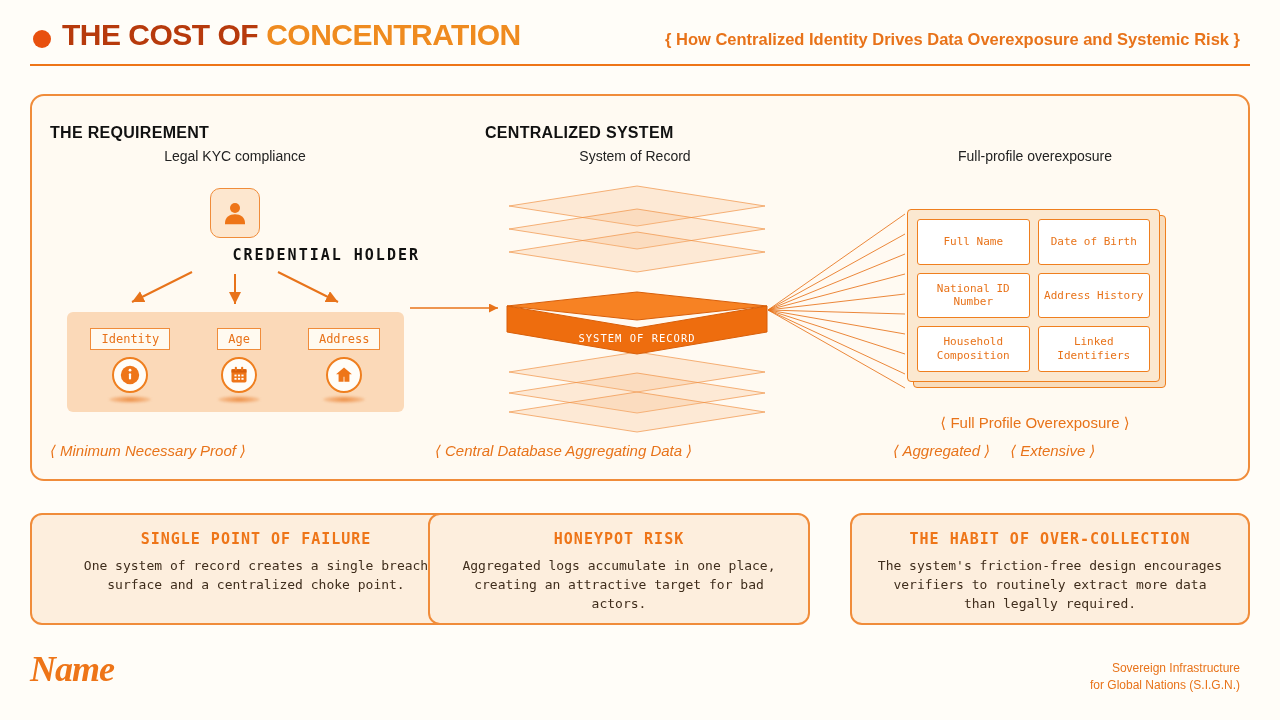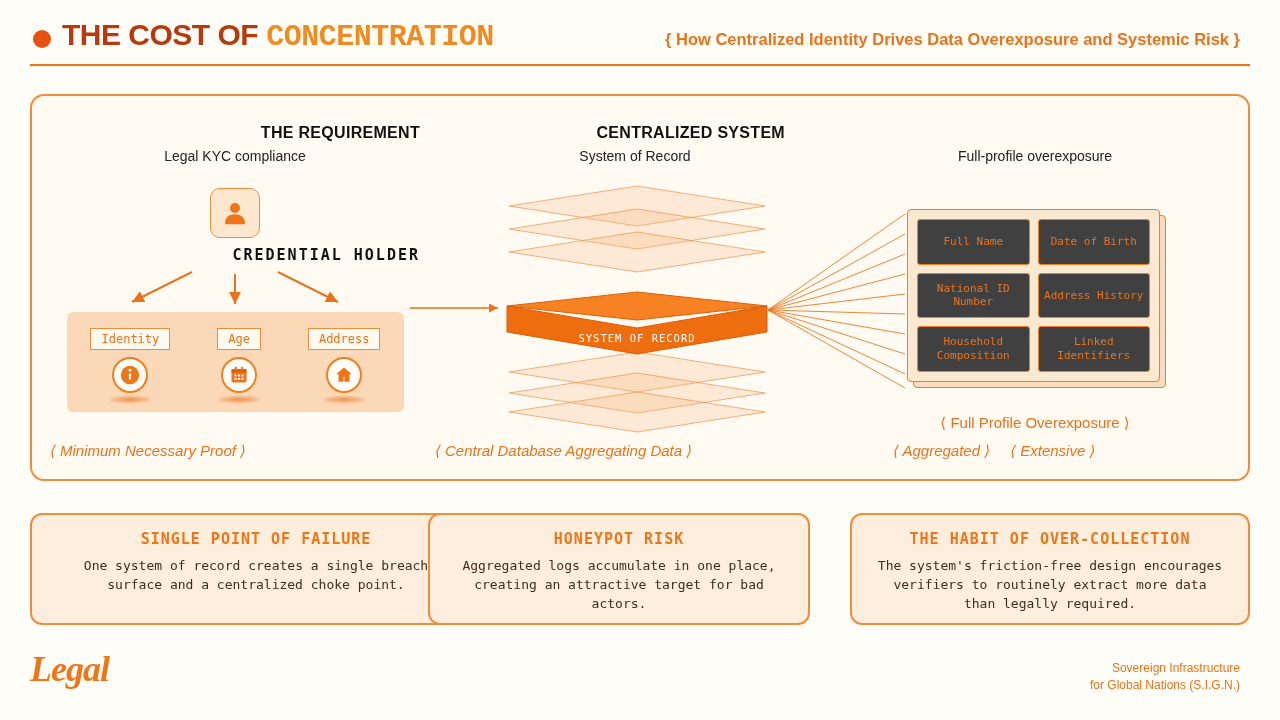--- a/index.html
+++ b/index.html
@@ -10,30 +10,30 @@
     position:relative;
     overflow:hidden;
     color:#1a1a1a;
   }
   .abs { position:absolute; }
 
   
   .brand-dot { left:33px; top:30px; width:18px; height:18px; border-radius:50%; background:#e8500e; }
   .page-title { left:62px; top:18px; font-size:30px; font-weight:bold; letter-spacing:-0.5px; white-space:nowrap; }
   .page-title .t1 { color:#b73a0c; margin-right:8px; }
-  .page-title .t2 { color:#ef8b1f;font-family:Liberation Mono, monospace; }
+  .page-title .t2 { color:#ef8b1f; }
   .page-subtitle { right:40px; top:30px; font-size:16.5px; font-weight:bold; color:#e8731a; white-space:nowrap; }
   .header-divider { left:30px; top:64px; width:1220px; height:2px; background:#ee7518; }
 
   
   .panel { left:30px; top:94px; width:1220px; height:387px;
     border:2px solid #f08c3a; border-radius:14px; background:#fffaf2; }
   .panel svg.overlay { position:absolute; left:0; top:0; width:100%; height:100%; pointer-events:none; }
 
-  .col-head { position:absolute; top:28px; font-size:16px; font-weight:bold; text-align:right; letter-spacing:0.3px; color:#111; }
+  .col-head { position:absolute; top:28px; font-size:16px; font-weight:bold; text-align:left; letter-spacing:0.3px; color:#111; }
   .col-sub  { position:absolute; top:52px; font-size:14px; text-align:center; color:#222; }
   .c1 { left:18px;  width:370px; }
   .c2 { left:453px; width:300px; }
   .c3 { left:853px; width:300px; }
 
   .person-box { left:178px; top:92px; width:50px; height:50px; border:1.5px solid #f08c3a;
     border-radius:10px; background:#fde7cf; display:flex; align-items:center; justify-content:center; }
   .cred-label { left:18px; top:150px; width:370px; text-align:right;
     font-family:"DejaVu Sans Mono", monospace; font-weight:bold; font-size:15px; letter-spacing:2px; color:#111; }
 
@@ -54,21 +54,21 @@
   .cap3 { left:853px; width:300px; }
   .caption-top { position:absolute; top:318px; left:853px; width:300px; text-align:center;
     color:#e8731a; font-size:15px; font-weight:500; font-family:"Liberation Sans","DejaVu Sans",sans-serif; }
   .caption .tag { display:inline-block; margin:0 8px; }
 
   .payload-back  { left:881px; top:119px; width:253px; height:173px; border:1.5px solid #ef7f1f;
     background:#f8dcbc; border-radius:4px; }
   .payload-front { left:875px; top:113px; width:253px; height:173px; border:1.5px solid #ef7f1f;
     background:#fbe8d0; border-radius:4px; padding:9px;
     display:grid; grid-template-columns:1fr 1fr; grid-template-rows:1fr 1fr 1fr; gap:8px; }
-  .field-box { border:1px solid #ef7f1f; background:#404040; border-radius:3px; color:#e8731a;
+  .field-box { border:1px solid #ef7f1f; background:#ffffff; border-radius:3px; color:#e8731a;
     font-family:"DejaVu Sans Mono", monospace; font-size:11px; line-height:1.25;
     display:flex; align-items:center; justify-content:center; text-align:center; padding:2px 4px; }
 
   
   .card { position:absolute; top:513px; height:112px; border:2px solid #f08c3a; border-radius:12px;
     background:#fdeedd; text-align:center; padding-top:15px; }
   .card-1 { left:30px;  width:452px; }
   .card-2 { left:428px; width:382px; }
   .card-3 { left:850px; width:400px; }
   .card-title { font-family:"DejaVu Sans Mono", monospace; font-weight:bold; font-size:15px;
@@ -226,19 +226,19 @@
   </div>
   <div class="card card-2">
     <div class="card-title">HONEYPOT RISK</div>
     <div class="card-body">Aggregated logs accumulate in one place, creating an attractive target for bad actors.</div>
   </div>
   <div class="card card-3">
     <div class="card-title">THE HABIT OF OVER-COLLECTION</div>
     <div class="card-body">The system's friction-free design encourages verifiers to routinely extract more data than legally required.</div>
   </div>
 
-  <div class="abs footer-logo">Legal</div>
+  <div class="abs footer-logo">Name</div>
   <div class="abs footer-tagline">
     <div>Sovereign Infrastructure</div>
     <div>for Global Nations (S.I.G.N.)</div>
   </div>
 
 </div>
 
 </body></html>

